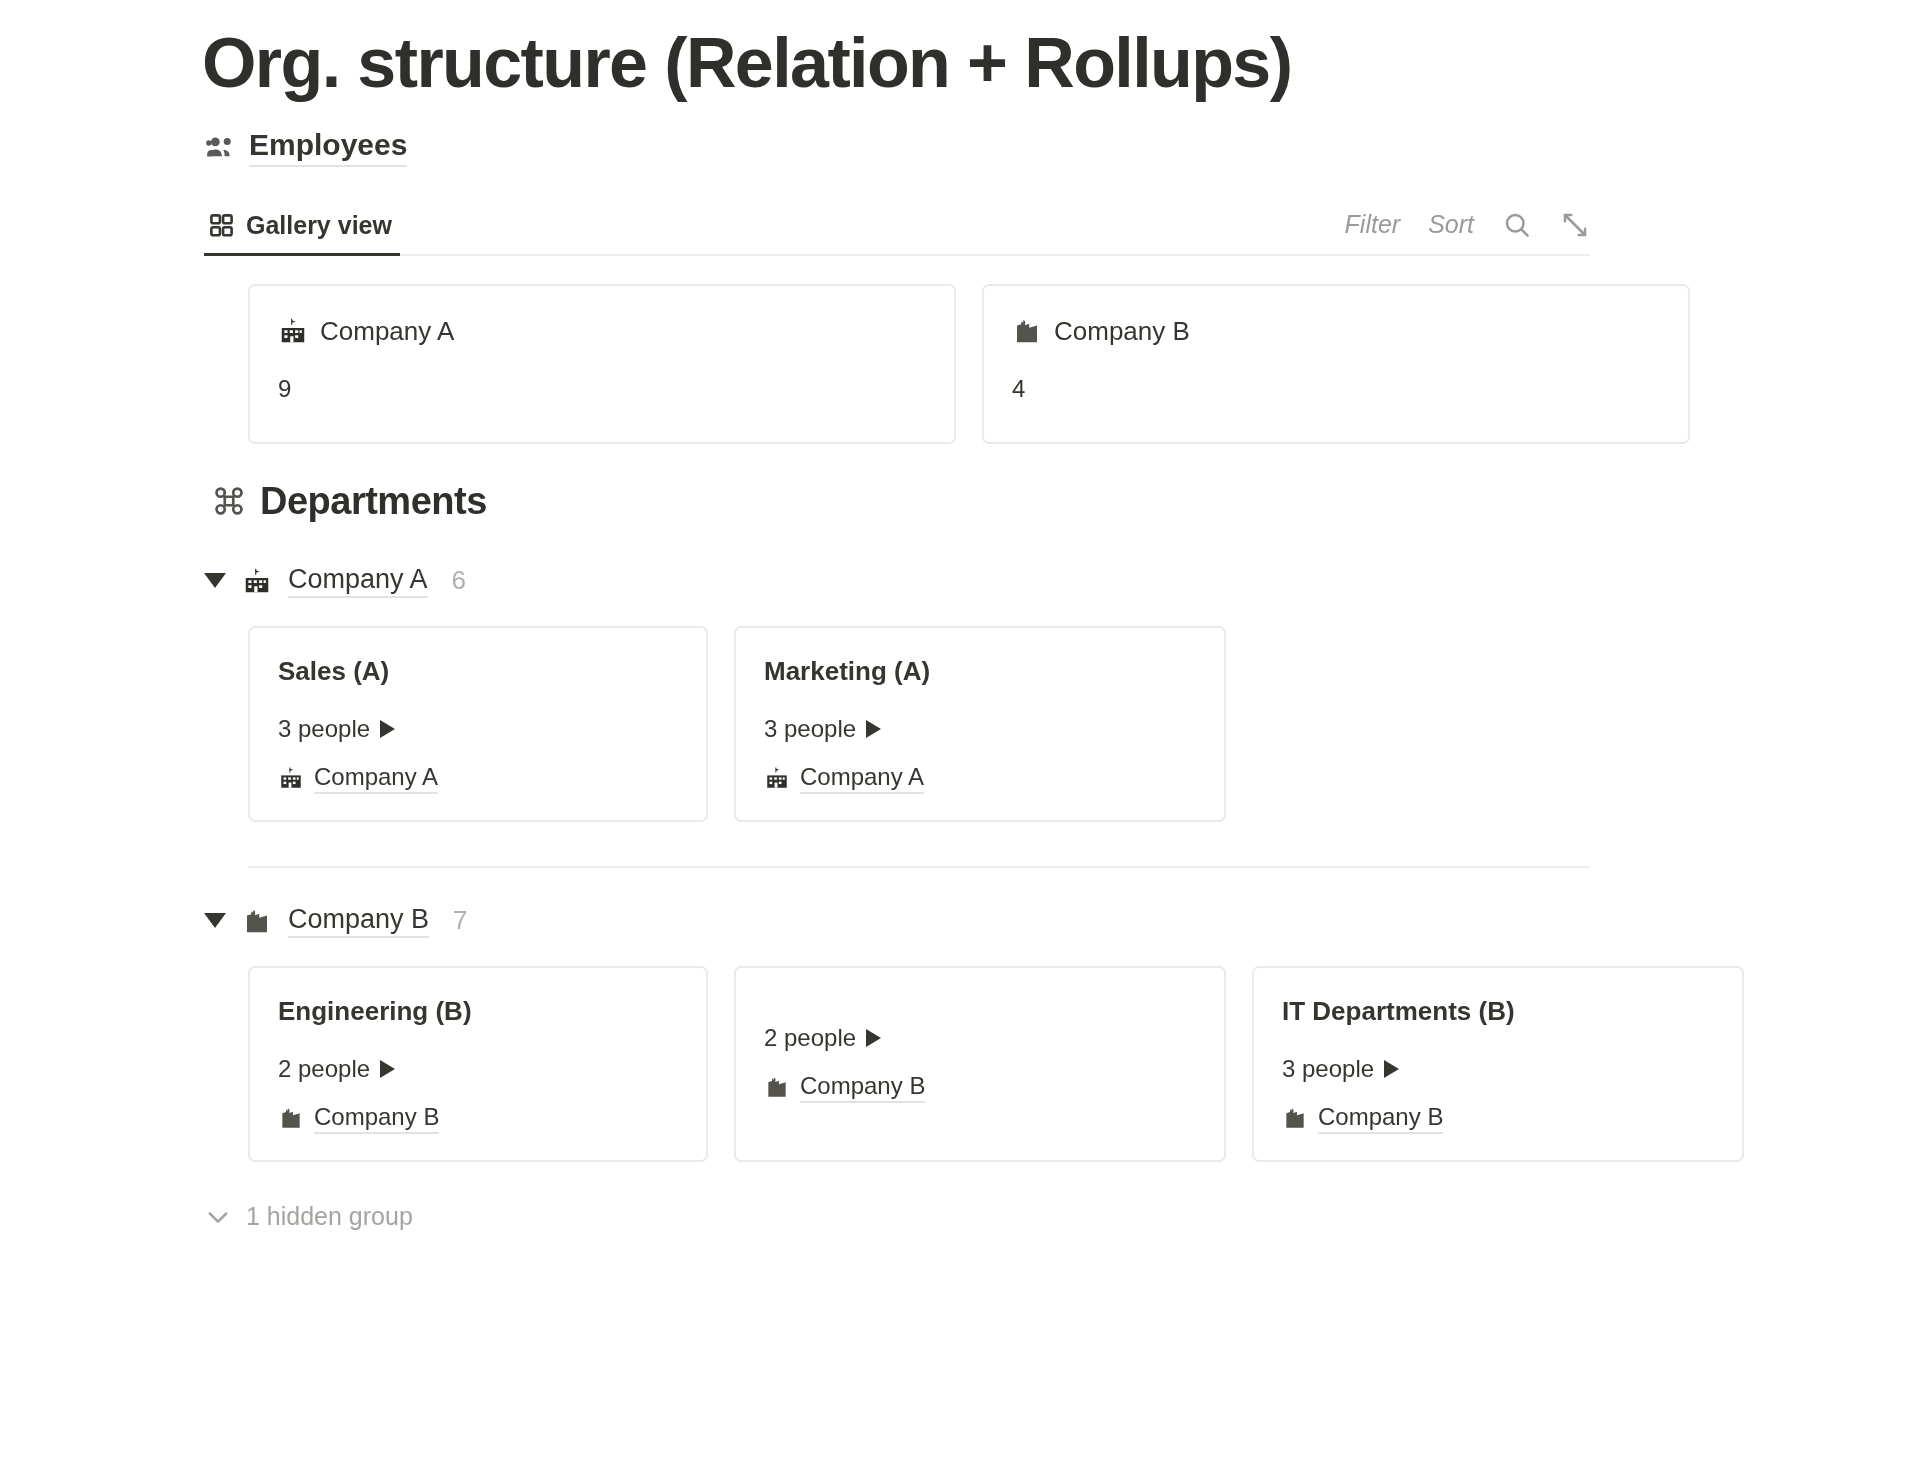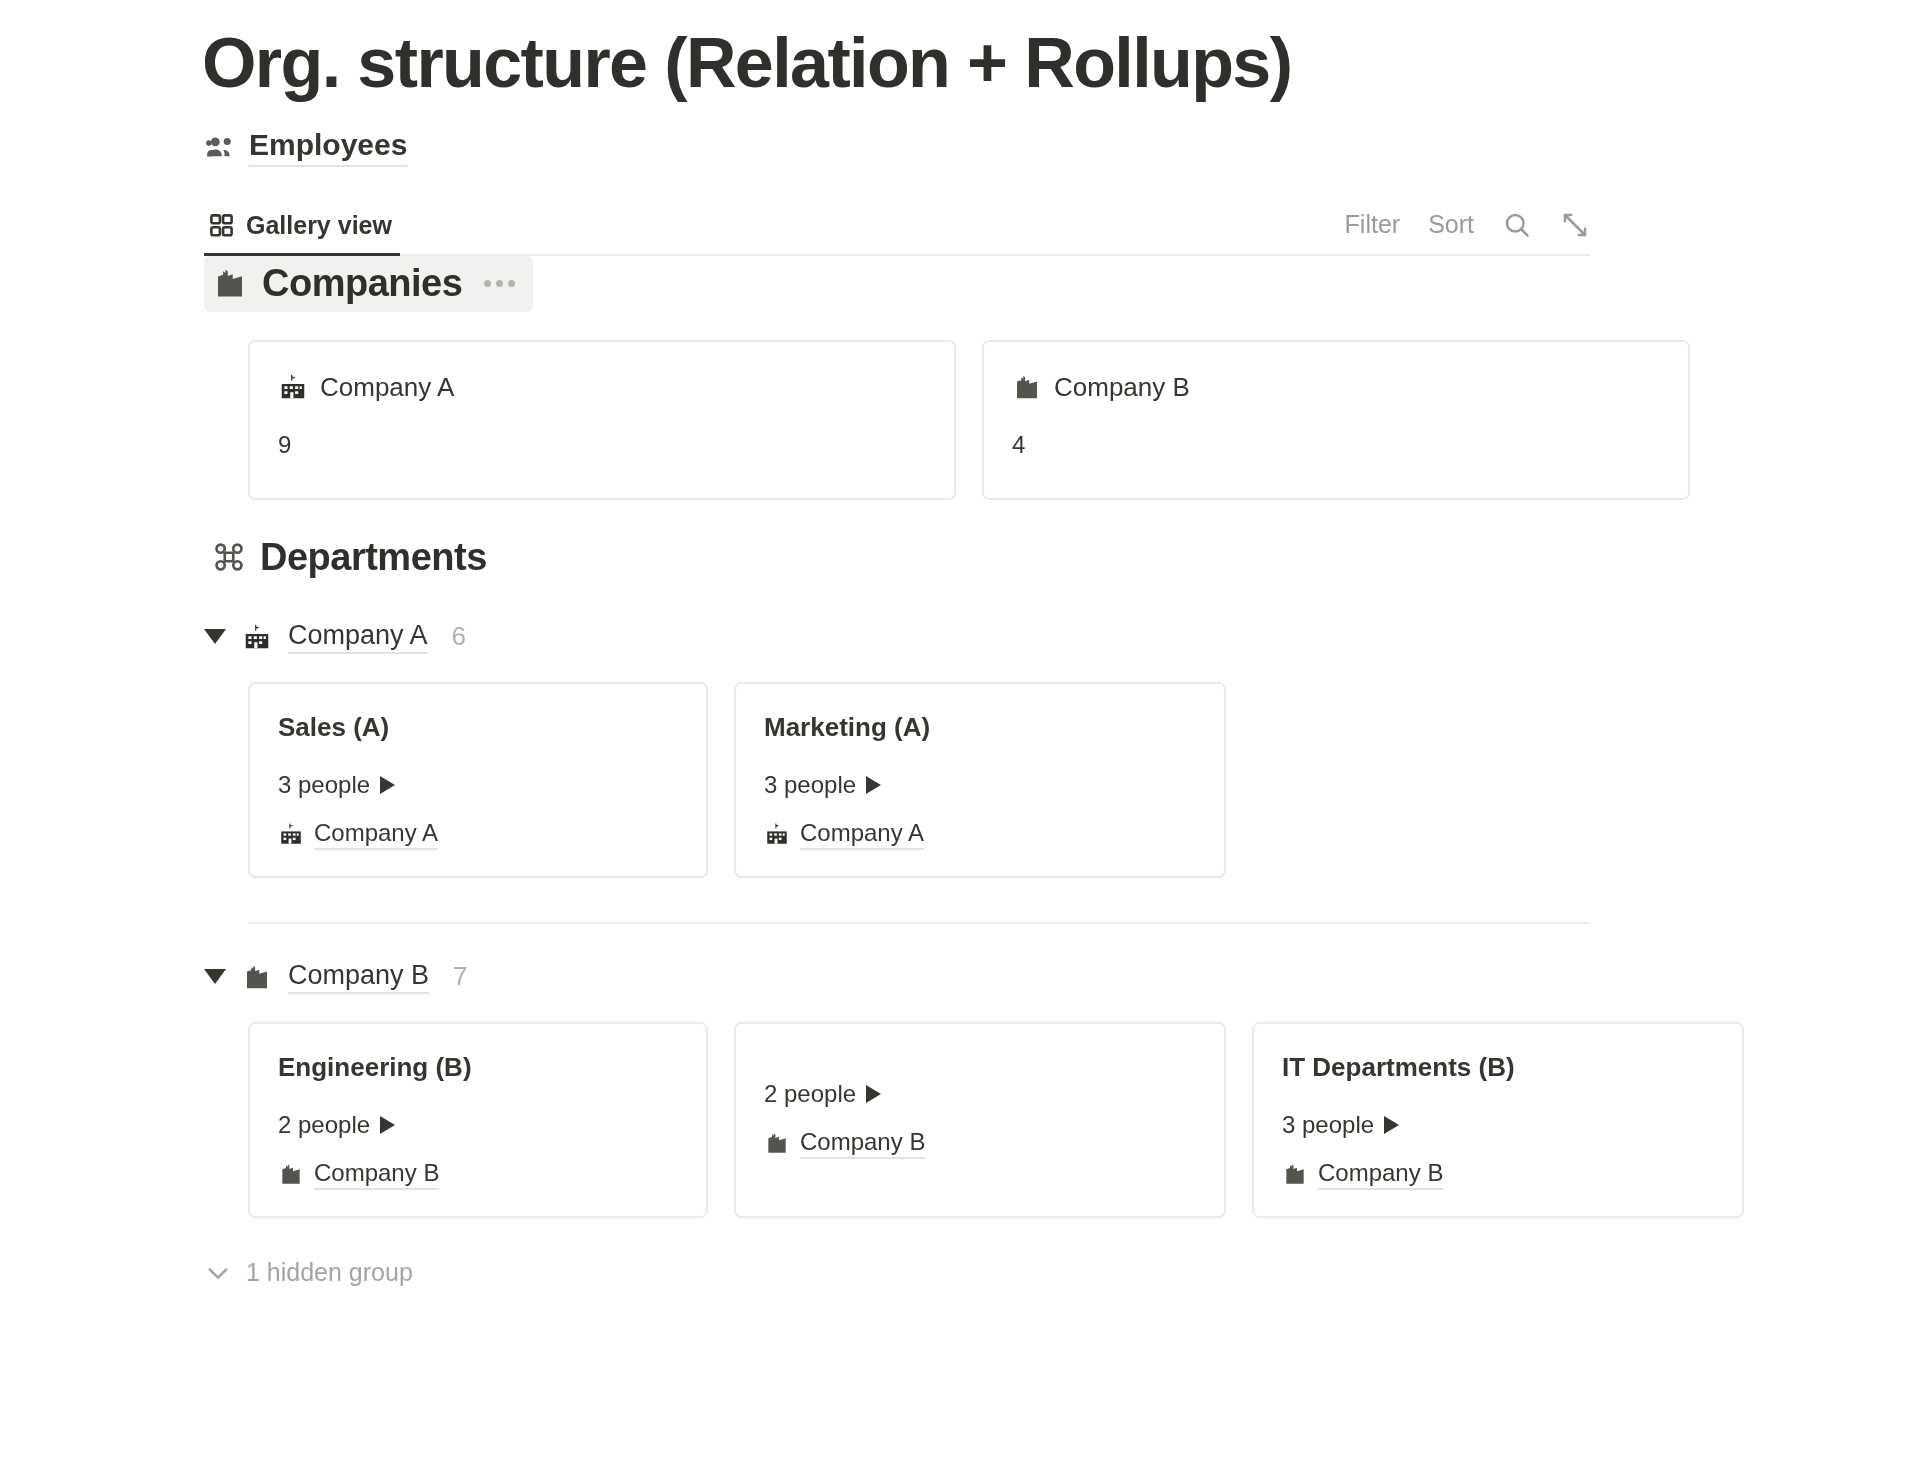--- a/index.html
+++ b/index.html
@@ -59,20 +59,21 @@
     font-size: 25px; font-weight: 600; color: #37352f;
     padding: 0 8px 13px 4px;
     border-bottom: 3px solid #37352f;
     margin-bottom: -2px;
     cursor: pointer;
     white-space: nowrap;
   }
   .viewactions {
     display: flex; align-items: center; gap: 28px;
     padding-bottom: 14px;
+    font-style: italic;
   }
   .viewactions .txtbtn {
     font-size: 25px; color: #9b9a97; cursor: pointer;
     font-weight: 400;
   }
   .icon-btn { cursor: pointer; display: flex; align-items: center; }
 
   
   .section-head {
     display: inline-flex;
@@ -216,33 +217,20 @@
         <svg width="30" height="30" viewBox="0 0 24 24" fill="none" stroke="#9b9a97" stroke-width="2" stroke-linecap="round" stroke-linejoin="round">
           <polyline points="9,4 4,4 4,9"></polyline>
           <line x1="4" y1="4" x2="20" y2="20"></line>
           <polyline points="15,20 20,20 20,15"></polyline>
         </svg>
       </span>
     </div>
   </div>
 
   
-  <div class="section-head highlight">
-    <span class="ico">
-      <svg width="36" height="36" viewBox="0 0 24 24" fill="#55534e">
-        <path d="M4 21V7.6l3.4-1.1V4.2l1.6 1.1V3.2l1.5 1v3.1l3.3-1.1v3.2l6.2-1.9V21z"></path>
-      </svg>
-    </span>
-    <span>Companies</span>
-    <span class="dots">
-        <i></i>
-        <i></i>
-        <i></i>
-      </span>
-  </div>
 
   <div class="cardrow">
     <div class="card company">
       <div class="card-title-row">
         <span class="ico">
           <svg width="30" height="30" viewBox="0 0 24 24" fill="#2f2e2b">
             <path d="M11.4 2.2v1.3l2.6.9-2.6.9v1.6h-.9V2.2z"></path>
             <path d="M3 9.6h18V21H3z" fill="#2f2e2b"></path>
             <rect x="5.1" y="11.4" width="2.5" height="2.2" fill="#ffffff"></rect>
             <rect x="9.4" y="11.4" width="2.5" height="2.2" fill="#ffffff"></rect>

